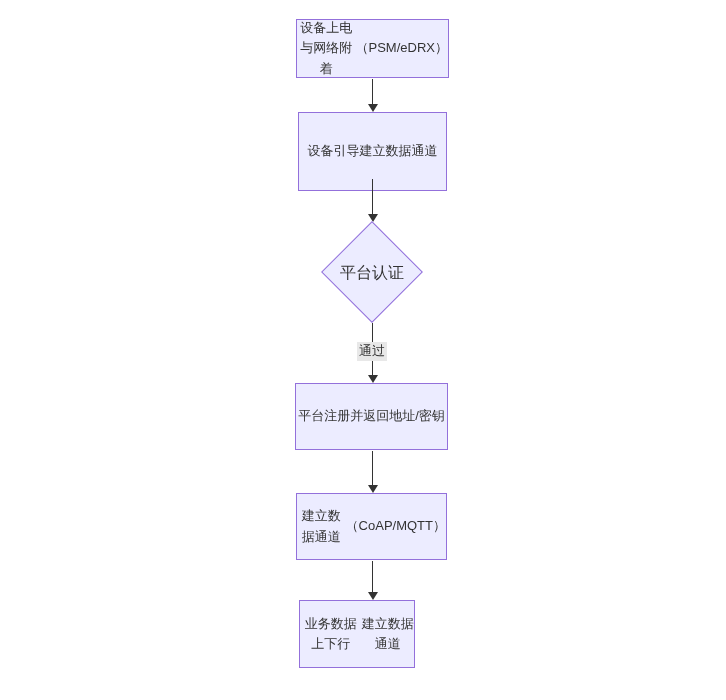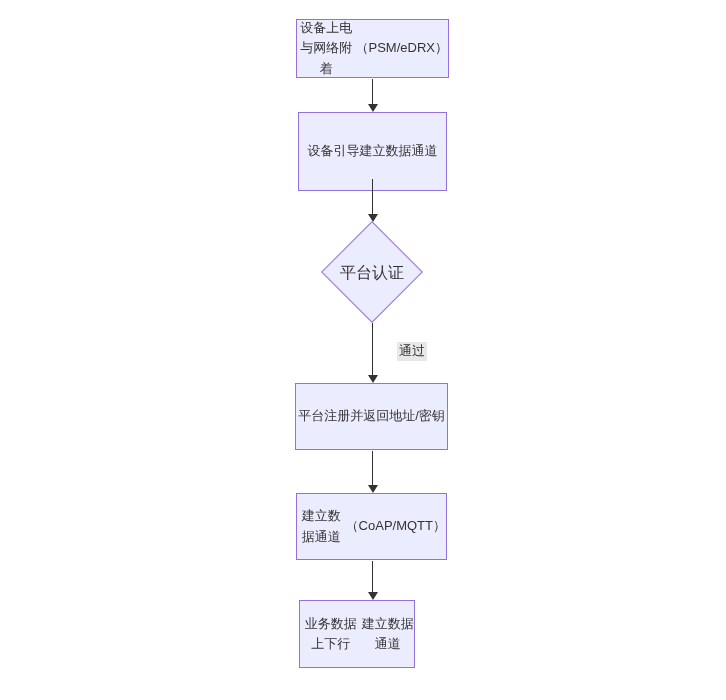--- a/index.html
+++ b/index.html
@@ -74,21 +74,20 @@
   .edge-label {
     position: absolute;
     left: 372px; top: 342px;
     transform: translateX(-50%);
     background: var(--edge-label-bg, #e8e8e8);
     color: var(--text, #333333);
     font-size: 13px;
     padding: 1px 2px;
     line-height: 1.3;
     white-space: nowrap;
-    margin-left: 40px;
   }
 </style>
 </head>
 <body>
 
 <div class="canvas" style="--node-fill: #ECECFF; --node-border: #9370DB; --arrow: #333333; --edge-label-bg: #e8e8e8; --text: #333333; background: rgb(255, 255, 255);">
 
   <div class="node node-1">
     <span>设备上电与网络附着</span>
     <span>（PSM/eDRX）</span>

